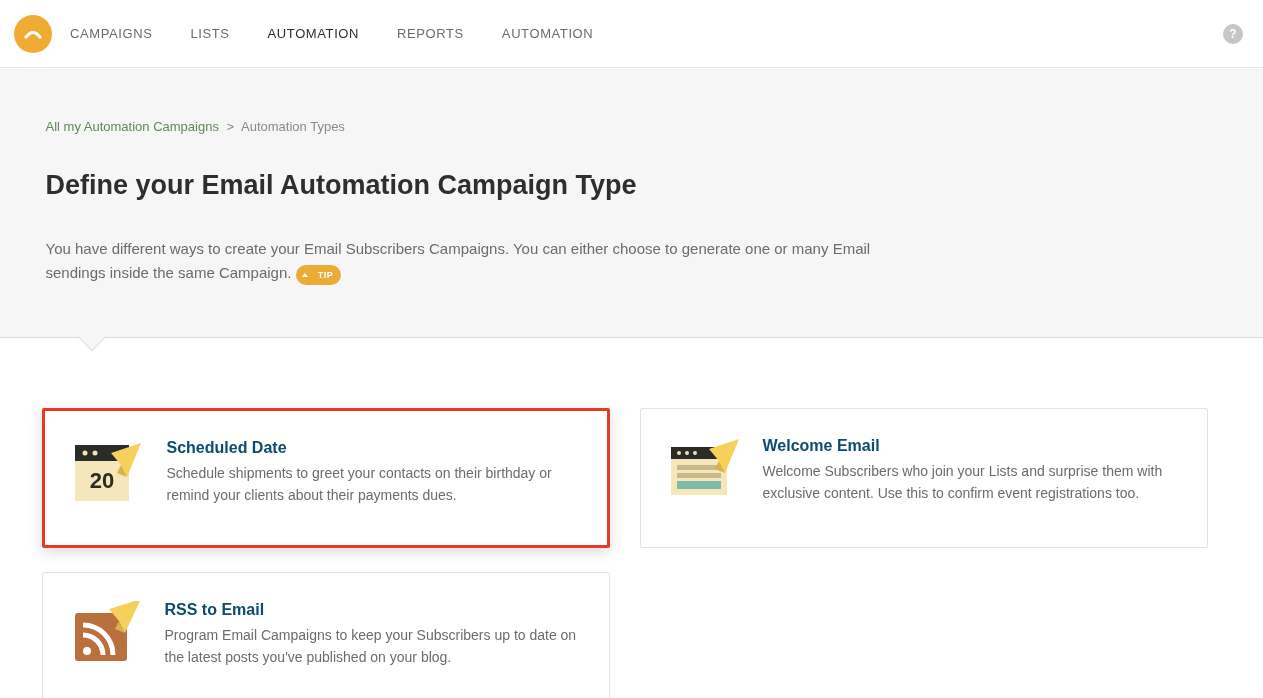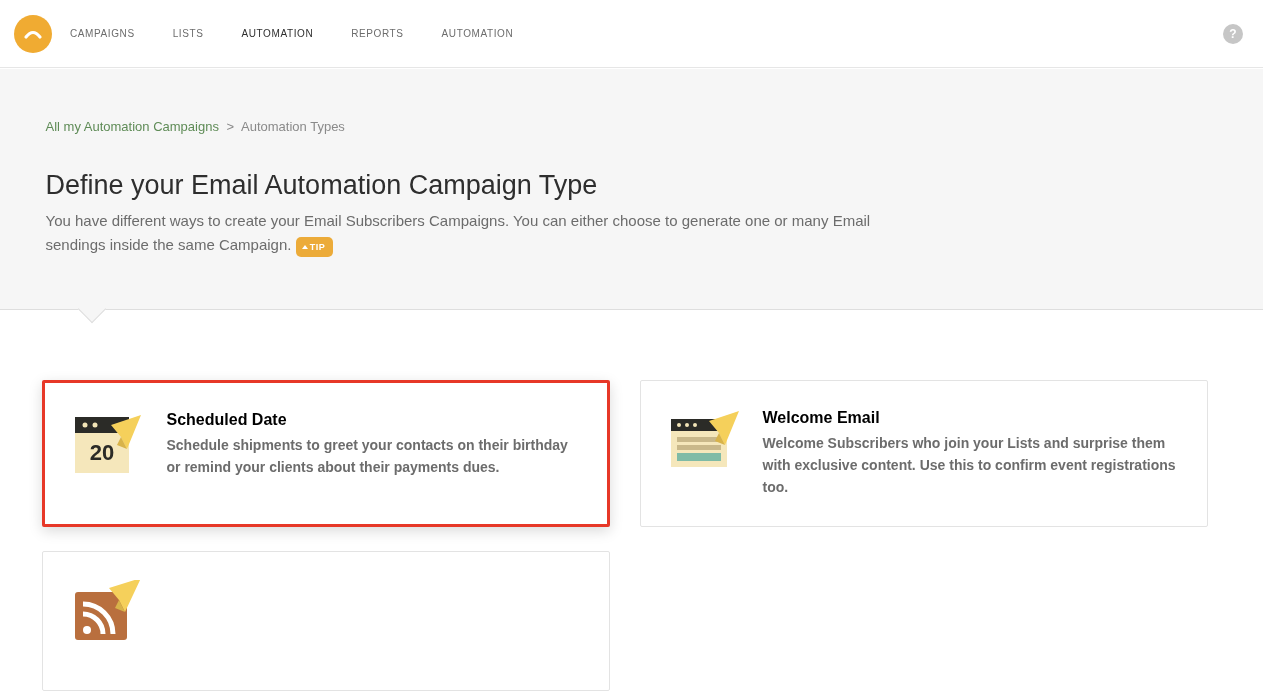--- a/index.html
+++ b/index.html
@@ -24,21 +24,21 @@
     border-radius: 50%;
     background: #f0ab32;
     display: flex; align-items: center; justify-content: center;
     margin-right: 18px;
   }
   .logo svg { display:block; }
   .nav { display: flex; gap: 38px; }
   .nav a {
     text-decoration: none;
     color: #6c6c6c;
-    font-size: 10px;
+    font-size: 13px;
     letter-spacing: .6px;
     font-weight: 500;
   }
   .nav a.active { color: #2e2e2e; font-weight: 400; }
   .spacer { flex: 1; }
   .help {
     width: 20px; height: 20px; border-radius: 50%;
     background: #c6c6c6; color: #fff;
     display: flex; align-items: center; justify-content: center;
     font-size: 12px; font-weight: 700;
@@ -59,41 +59,41 @@
   }
   .breadcrumb {
     font-size: 13px;
     color: #8a8a8a;
     margin-bottom: 36px;
   }
   .breadcrumb a { color: #5e8b56; text-decoration: none; }
   .breadcrumb .sep { color: #8a8a8a; margin: 0 4px; }
   .hero h1 {
     font-size: 27px;
-    font-weight: 400;
+    font-weight: 700;
     color: #2e2e2e;
-    margin-bottom: 8px;
+    margin-bottom: 36px;
   }
   .hero p {
     font-size: 15px;
     color: #6c6c6c;
     max-width: 830px;
     line-height: 1.6;
   }
   .tip {
     display: inline-flex;
     align-items: center;
-    gap: 2px;
+    gap: 10px;
     background: #ecab39;
     color: #fff;
     font-size: 9px;
     font-weight: 700;
     letter-spacing: .5px;
     padding: 3px 8px 3px 6px;
-    border-radius: 5px;
+    border-radius: 10px;
     vertical-align: 1px;
     cursor: pointer;
   }
   .tip-caret {
     width: 0; height: 0;
     border-left: 3px solid transparent;
     border-right: 3px solid transparent;
     border-bottom: 4px solid #fff;
     display: inline-block;
   }
@@ -135,28 +135,27 @@
   }
   .card .icon-box {
     width: 76px;
     flex: 0 0 76px;
     display:flex; align-items:flex-start; justify-content:flex-start;
   }
   .card .content { flex: 1; }
   .card h3 {
     font-size: 16px;
     font-weight: 700;
-    color: #000000;
+    color: #0c4a6e;
     margin-bottom: 6px;
   }
   .card p {
     font-size: 14px;
     color: #6c6c6c;
     line-height: 1.55;
-    font-weight: bold;
   }
 </style>
 </head>
 <body>
 
 <div class="topbar">
   <div class="logo">
     <svg width="22" height="22" viewBox="0 0 22 22">
       <path d="M4 14 Q11 5 18 14" stroke="#fff" stroke-width="3.2" fill="none" stroke-linecap="round"></path>
     </svg>
@@ -237,16 +236,20 @@
       <div class="icon-box">
         <svg width="76" height="70" viewBox="0 0 76 70">
           <rect x="8" y="12" width="52" height="48" rx="3" fill="#b96f3e"></rect>
           <circle cx="20" cy="50" r="4" fill="#fff"></circle>
           <path d="M16 34 a20 20 0 0 1 20 20" stroke="#fff" stroke-width="5" fill="none"></path>
           <path d="M16 24 a30 30 0 0 1 30 30" stroke="#fff" stroke-width="5" fill="none"></path>
           <polygon points="42,8 74,-2 58,32 52,20" fill="#f5d05b"></polygon>
           <polygon points="52,20 58,32 48,28" fill="#d8b34a"></polygon>
         </svg>
       </div>
+      <div class="content">
+        <h3>RSS to Email</h3>
+        <p>Program Email Campaigns to keep your Subscribers up to date on the latest posts you've published on your blog.</p>
+      </div>
     </div>
 
   </div>
 </div>
 
 </body></html>

